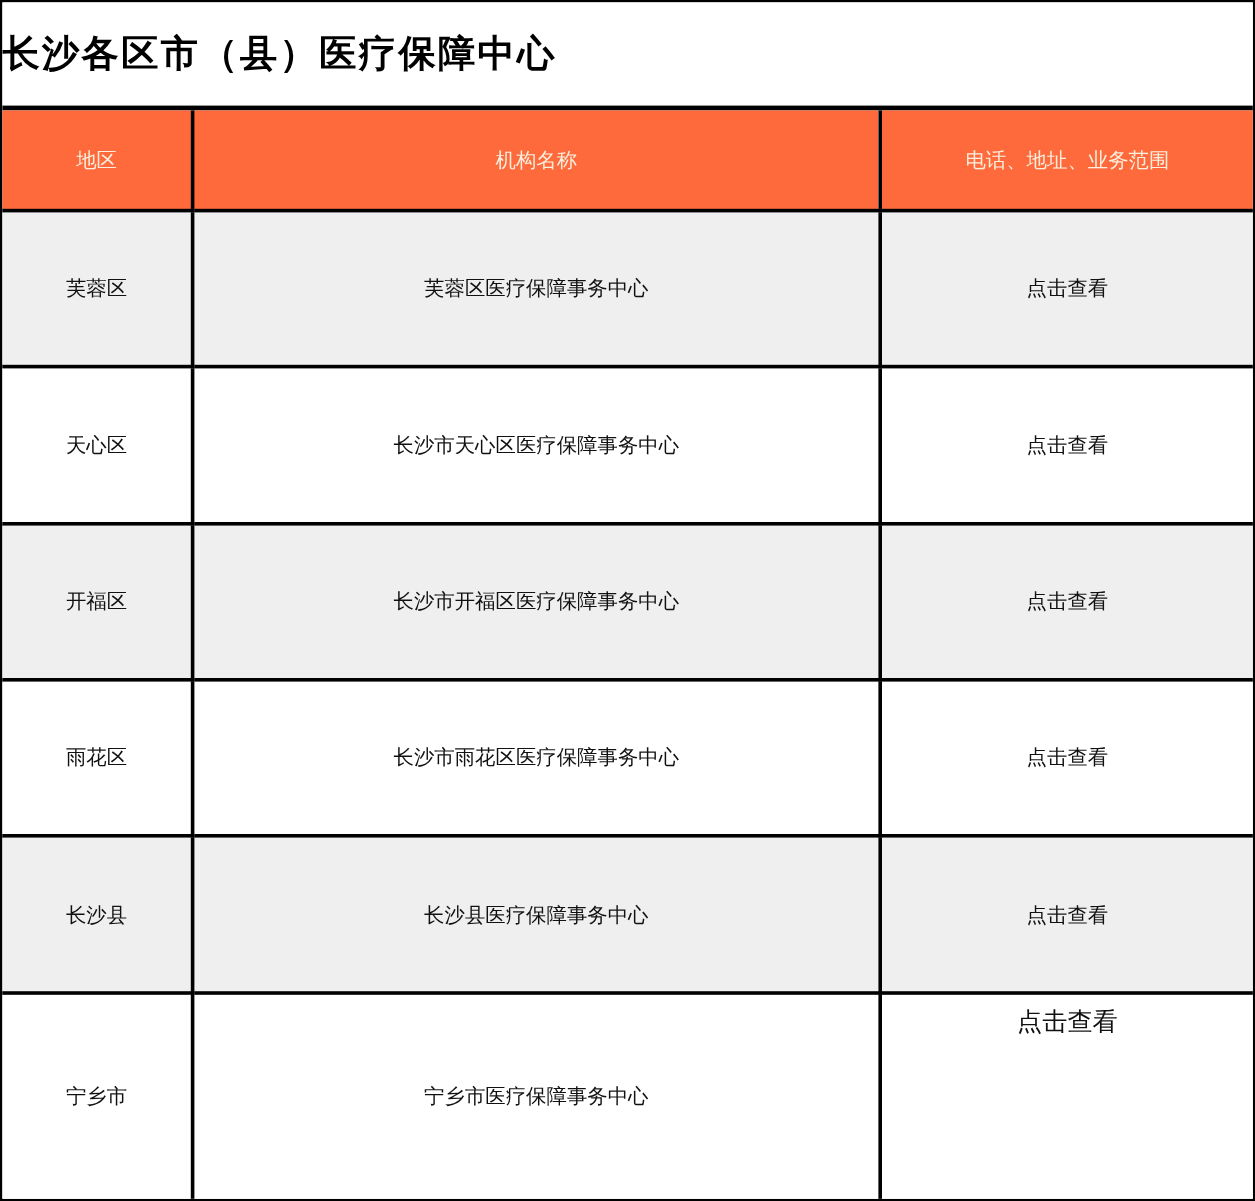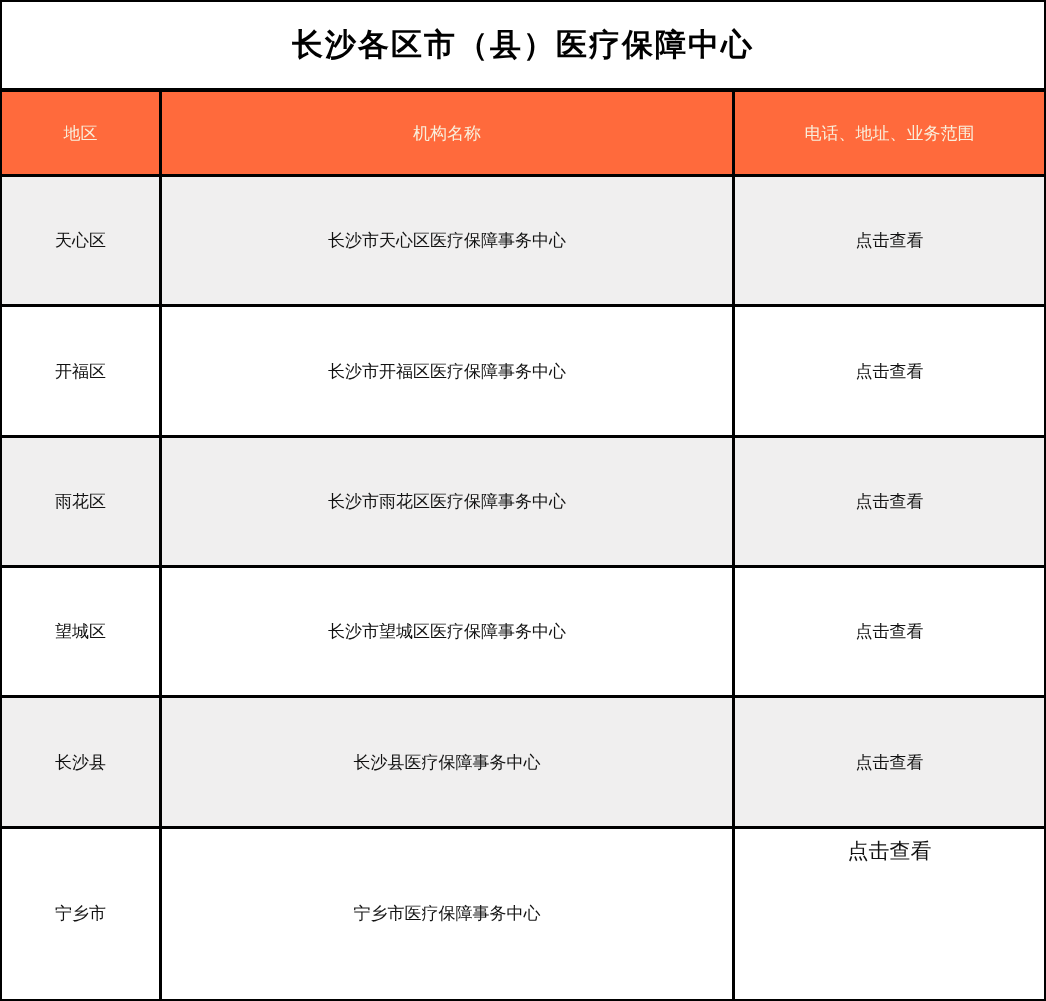--- a/index.html
+++ b/index.html
@@ -15,21 +15,20 @@
     background: #ffffff;
     display: flex;
     flex-direction: column;
     font-family: "Liberation Serif", "DejaVu Serif", serif;
     color: #111111;
   }
   .title-band {
     flex: 0 0 86px;
     display: flex;
     align-items: center;
-    justify-content: center;
     border-bottom: 4px solid #000000;
     background: #ffffff;
   }
   .title-band .title-text {
     font-size: 31px;
     font-weight: 600;
     letter-spacing: 2px;
     color: #000000;
   }
   table.centers {
@@ -95,43 +94,43 @@
     </colgroup>
     <thead>
       <tr>
         <th>地区</th>
         <th>机构名称</th>
         <th>电话、地址、业务范围</th>
       </tr>
     </thead>
     <tbody>
         <tr>
+    <td>芙蓉区</td>
+    <td>芙蓉区医疗保障事务中心</td>
+    <td class="view-cell">
+      <span class="view-link">点击查看</span>
+    </td>
+  </tr>
+        <tr>
     <td>天心区</td>
     <td>长沙市天心区医疗保障事务中心</td>
     <td class="view-cell">
       <span class="view-link">点击查看</span>
     </td>
   </tr>
         <tr>
     <td>开福区</td>
     <td>长沙市开福区医疗保障事务中心</td>
     <td class="view-cell">
       <span class="view-link">点击查看</span>
     </td>
   </tr>
         <tr>
     <td>雨花区</td>
     <td>长沙市雨花区医疗保障事务中心</td>
-    <td class="view-cell">
-      <span class="view-link">点击查看</span>
-    </td>
-  </tr>
-        <tr>
-    <td>望城区</td>
-    <td>长沙市望城区医疗保障事务中心</td>
     <td class="view-cell">
       <span class="view-link">点击查看</span>
     </td>
   </tr>
         <tr>
     <td>长沙县</td>
     <td>长沙县医疗保障事务中心</td>
     <td class="view-cell">
       <span class="view-link">点击查看</span>
     </td>

